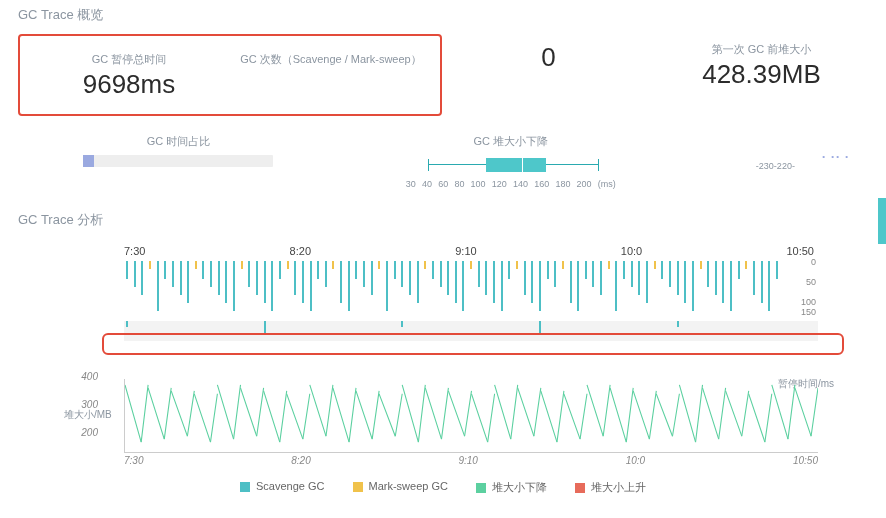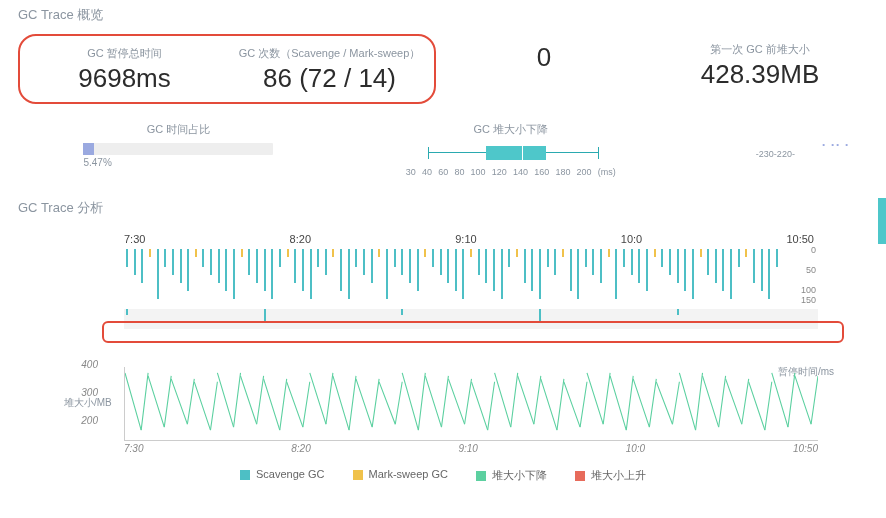--- a/index.html
+++ b/index.html
@@ -2,21 +2,21 @@
 <html><head>
 <meta charset="utf-8">
 <style>
   * { box-sizing: border-box; margin: 0; padding: 0; }
   body { font-family: -apple-system, "Helvetica Neue", Arial, sans-serif; background: #fff; color: #333; width: 886px; height: 518px; overflow: hidden; }
   .section-title { color: #8b95a0; font-size: 13px; padding: 6px 18px; }
   .kpi-row { display: flex; justify-content: space-between; padding: 0 18px; margin-top: 4px; }
   .kpi { text-align: center; padding: 8px 8px 6px 8px; flex: 1; }
   .kpi-label { color: #8b95a0; font-size: 11px; margin-bottom: 2px; }
   .kpi-value { color: #2c2c2c; font-size: 26px; font-weight: 400; }
-  .highlight-box { border: 2px solid #e34b3a; border-radius: 18px; display: flex; padding: 2px; }
+  .highlight-box { border: 2px solid #e34b3a; border-radius: 4px; display: flex; padding: 8px; }
   .highlight-box .kpi { flex: 1; }
   .dist-row { display: flex; padding: 0 36px; margin-top: 18px; }
   .dist-col { text-align: center; }
   .dist-label { color: #8b95a0; font-size: 11px; margin-bottom: 6px; }
   .progress-wrap { width: 190px; margin: 0 auto; }
   .progress-bar { height: 12px; background: #eee; border-radius: 1px; position: relative; }
   .progress-fill { position: absolute; left: 0; top: 0; height: 100%; width: 5.47%; background: #9aa9e0; }
   .progress-caption { color: #8b95a0; font-size: 10px; text-align: left; margin-top: 2px; }
   .boxplot { position: relative; width: 210px; height: 20px; margin: 0 auto; }
   .bp-line { position: absolute; top: 9px; height: 1px; background: #2aaab0; }
@@ -53,40 +53,38 @@
 <div class="section-title">GC Trace 概览</div>
 
 <div class="kpi-row">
   <div class="highlight-box" style="flex:2.05;">
     <div class="kpi">
       <div class="kpi-label">GC 暂停总时间</div>
       <div class="kpi-value">9698ms</div>
     </div>
     <div class="kpi">
       <div class="kpi-label">GC 次数（Scavenge / Mark-sweep）</div>
-      <div class="kpi-value">86 (72 / 14)</div>
     </div>
   </div>
   <div class="kpi">
     <div class="kpi-value">0</div>
   </div>
   <div class="kpi">
     <div class="kpi-label">第一次 GC 前堆大小</div>
     <div class="kpi-value">428.39MB</div>
   </div>
 </div>
 
 <div class="dist-row">
   <div class="dist-col" style="flex:1.05;">
     <div class="dist-label">GC 时间占比</div>
     <div class="progress-wrap">
       <div class="progress-bar">
         <div class="progress-fill"></div>
       </div>
-      <div class="progress-caption">5.47%</div>
     </div>
   </div>
   <div class="dist-col" style="flex:1.4;">
     <div class="dist-label">GC 堆大小下降</div>
     <div class="boxplot">
       <div class="bp-line" style="left:22px; width:170px;"></div>
       <div class="bp-cap" style="left:22px;"></div>
       <div class="bp-cap" style="left:192px;"></div>
       <div class="bp-box" style="left:80px; width:60px;"></div>
       <div class="bp-median" style="left:116px;"></div>

